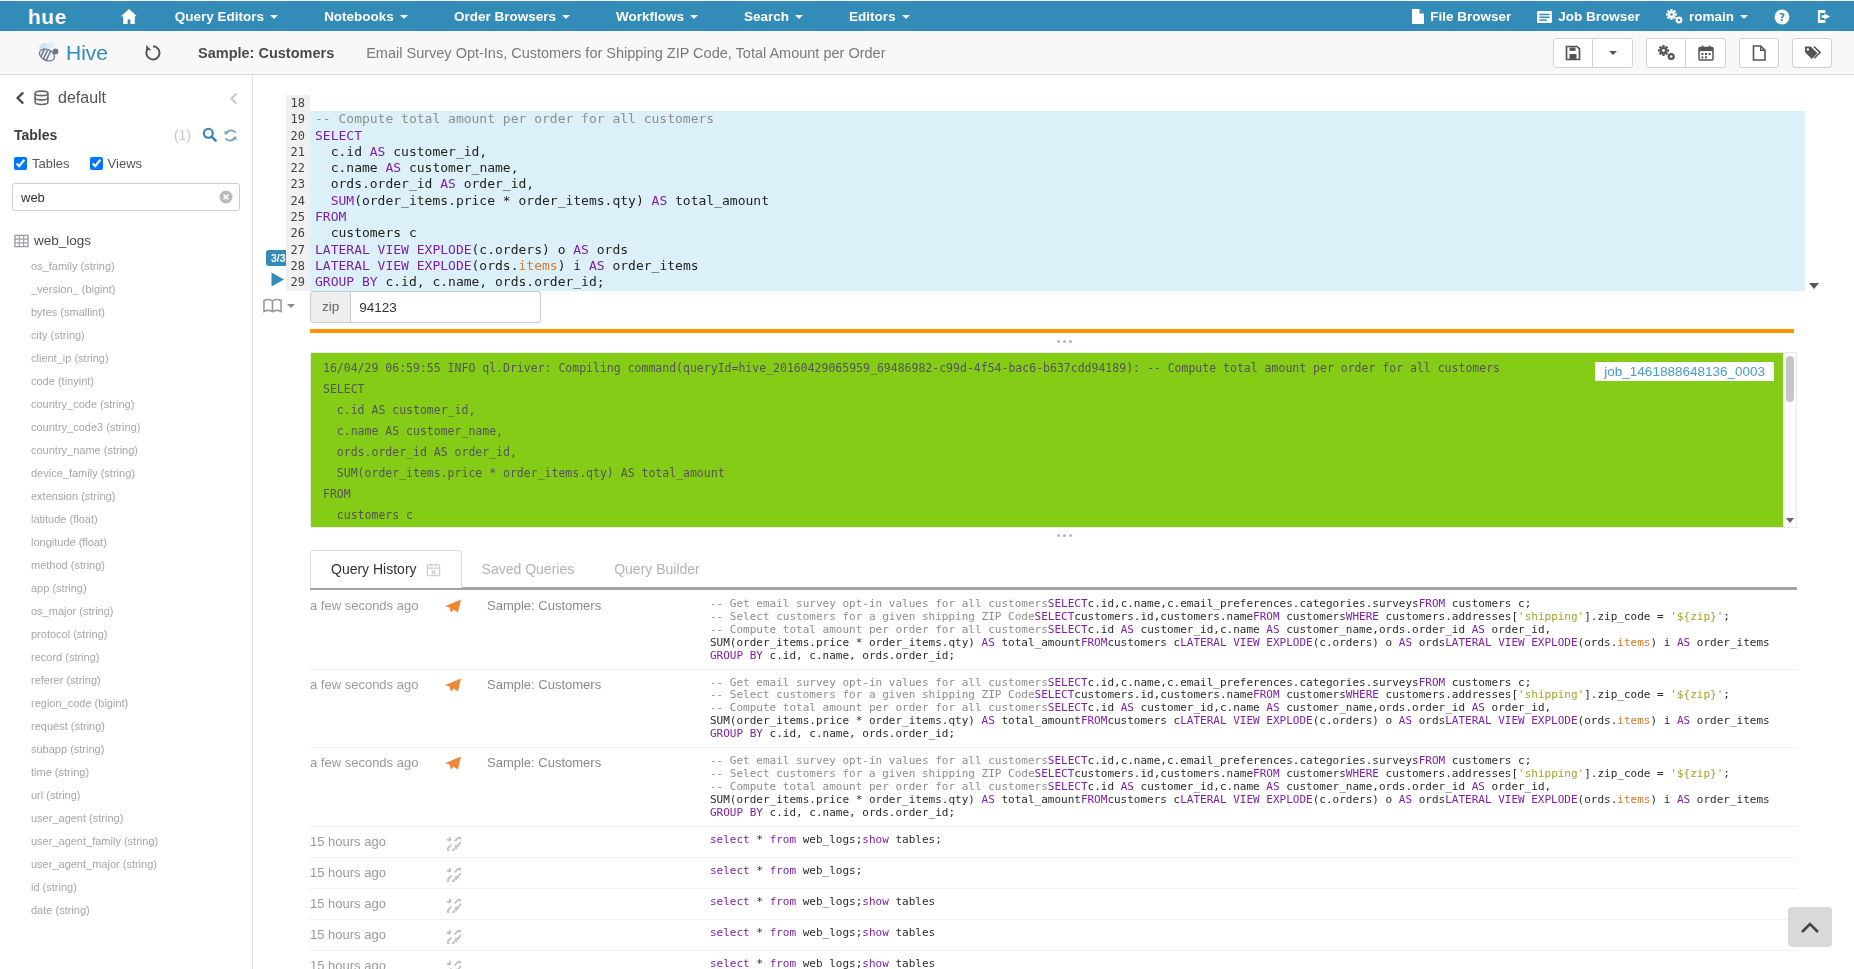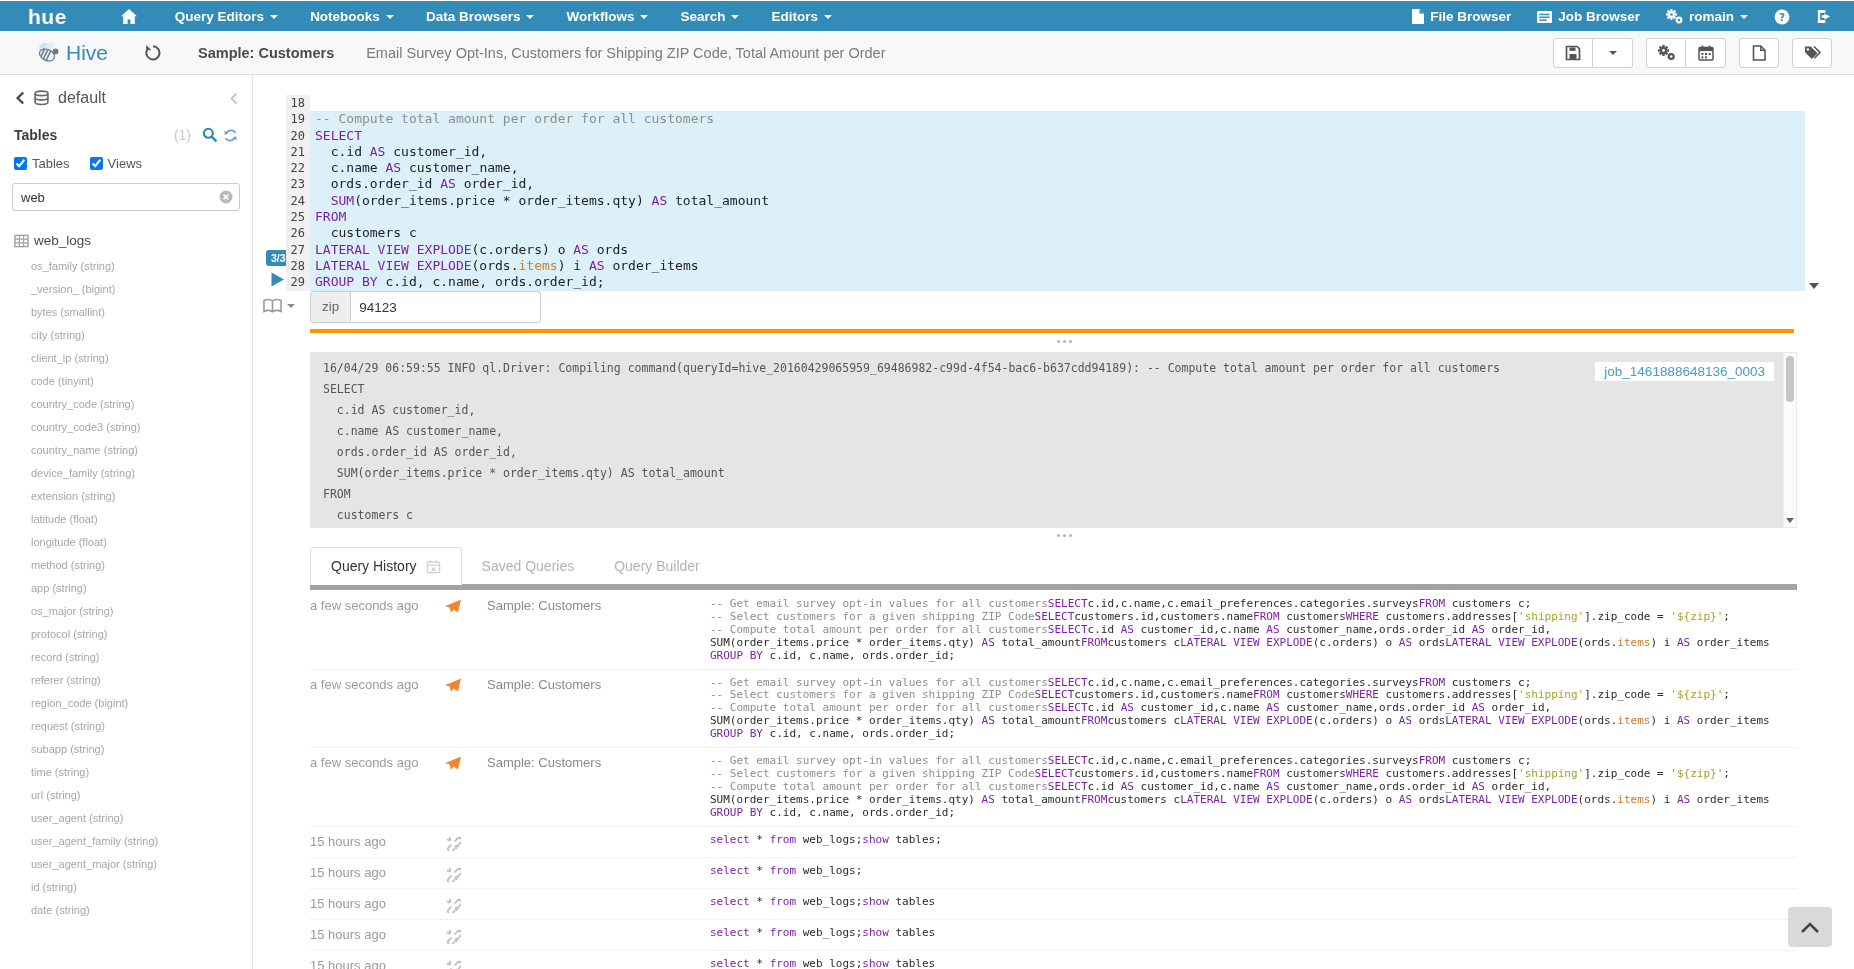--- a/index.html
+++ b/index.html
@@ -4,21 +4,21 @@
 <style>
   * { margin:0; padding:0; box-sizing:border-box; }
   html,body { width:1854px; height:969px; overflow:hidden; background:#fff;
     font-family:"Liberation Sans", sans-serif; }
 
   
   .navbar { position:absolute; left:0; top:1px; width:100%; height:31px; background:#338bb8;
     display:flex; align-items:center; color:#fff; font-size:13.5px; font-weight:bold; }
   .logo { font-size:21px; font-weight:bold; letter-spacing:.5px; margin-left:28px; cursor:pointer; }
   .nav-home { margin-left:40px; padding:0 14px; display:flex; align-items:center; cursor:pointer; }
-  .nav-menus { display:flex; margin-left:8px; }
+  .nav-menus { display:flex; margin-left:8px;gap:14px; }
   .nav-item { padding:0 16px; height:31px; display:flex; align-items:center; gap:6px; cursor:pointer; white-space:nowrap; }
   .caret-dn { width:0; height:0; border-left:4px solid transparent; border-right:4px solid transparent; border-top:4px solid #fff; opacity:.95; }
   .nav-right { margin-left:auto; display:flex; align-items:center; padding-right:10px; }
   .nav-right .nav-item { padding:0 13px; }
   .ic { display:inline-flex; align-items:center; }
 
   
   .subheader { position:absolute; left:0; top:31px; width:100%; height:44px; background:#f8f8f8;
     border-bottom:1px solid #dcdcdc; display:flex; align-items:center; }
   .hive-brand { display:flex; align-items:center; margin-left:34px; }
@@ -83,31 +83,31 @@
   .param-row input { width:190px; border:1px solid #ccc; border-left:none; border-radius:0 3px 3px 0;
     padding:0 8px; font-size:13.5px; color:#333; outline:none; }
 
   .progress-bar { position:absolute; left:57px; right:60px; top:254px; height:4px; background:#ff9400; }
 
   .grip { position:absolute; left:50%; width:22px; height:8px; display:flex; align-items:center; justify-content:center; cursor:row-resize; }
   .grip i { width:3px; height:3px; border-radius:50%; background:#b5b5b5; box-shadow:6px 0 #b5b5b5, -6px 0 #b5b5b5; }
   .grip.g1 { top:262px; } .grip.g2 { top:456px; }
 
   .log-panel { position:absolute; left:57px; right:57px; top:277px; height:176px;
-    border:1px solid #e8e8e8; background:#e5e5e5; overflow:hidden; }
+    border:1px solid #e8e8e8; background:#84cc16; overflow:hidden; }
   #log-lines { padding:5px 12px; font:11.5px/21px "DejaVu Sans Mono", monospace; color:#555; white-space:pre; }
   .job-link { position:absolute; top:9px; right:22px; background:#fff; padding:2px 9px;
     color:#4a9bc6; font-size:13.5px; cursor:pointer; text-decoration:none; }
   .log-sb { position:absolute; right:0; top:0; bottom:0; width:13px; background:#fbfbfb; border-left:1px solid #eee; }
   .log-sb .thumb { position:absolute; top:3px; right:2px; width:8px; height:46px; background:#c6c6c6; border-radius:4px; }
   .log-sb .sb-arrow { position:absolute; bottom:4px; left:2px; width:0; height:0;
     border-left:4px solid transparent; border-right:4px solid transparent; border-top:5px solid #666; }
 
   .tabs { position:absolute; left:57px; right:57px; top:473px; height:42px;
-    border-bottom:6px solid #a3a3a3; display:flex; align-items:flex-end; }
+    border-bottom:3px solid #a3a3a3; display:flex; align-items:flex-end; }
   .tab { padding:10px 20px; font-size:14px; color:#b3b3b3; cursor:pointer; display:flex; align-items:center; gap:9px; }
   .tab.active { background:#fff; border:1px solid #ddd; border-bottom:1px solid #fff;
     border-radius:4px 4px 0 0; color:#333; margin-bottom:-1px; }
 
   #history { position:absolute; left:57px; right:57px; top:516px; bottom:0; overflow:hidden; }
   .h-row { display:grid; grid-template-columns:135px 42px 223px 1fr; padding:7px 0 6px;
     border-bottom:1px solid #f1f1f1; cursor:pointer; align-items:start; }
   .h-time { font-size:13px; color:#9b9b9b; }
   .h-ic { display:flex; padding-top:1px; }
   .h-name { font-size:13px; color:#8a8a8a; }
@@ -131,21 +131,21 @@
   <div class="nav-menus" id="nav-menus">
       <div class="nav-item">
         <span>Query Editors</span>
         <i class="caret-dn"></i>
       </div>
       <div class="nav-item">
         <span>Notebooks</span>
         <i class="caret-dn"></i>
       </div>
       <div class="nav-item">
-        <span>Data Browsers</span>
+        <span>Order Browsers</span>
         <i class="caret-dn"></i>
       </div>
       <div class="nav-item">
         <span>Workflows</span>
         <i class="caret-dn"></i>
       </div>
       <div class="nav-item">
         <span>Search</span>
         <i class="caret-dn"></i>
       </div>

